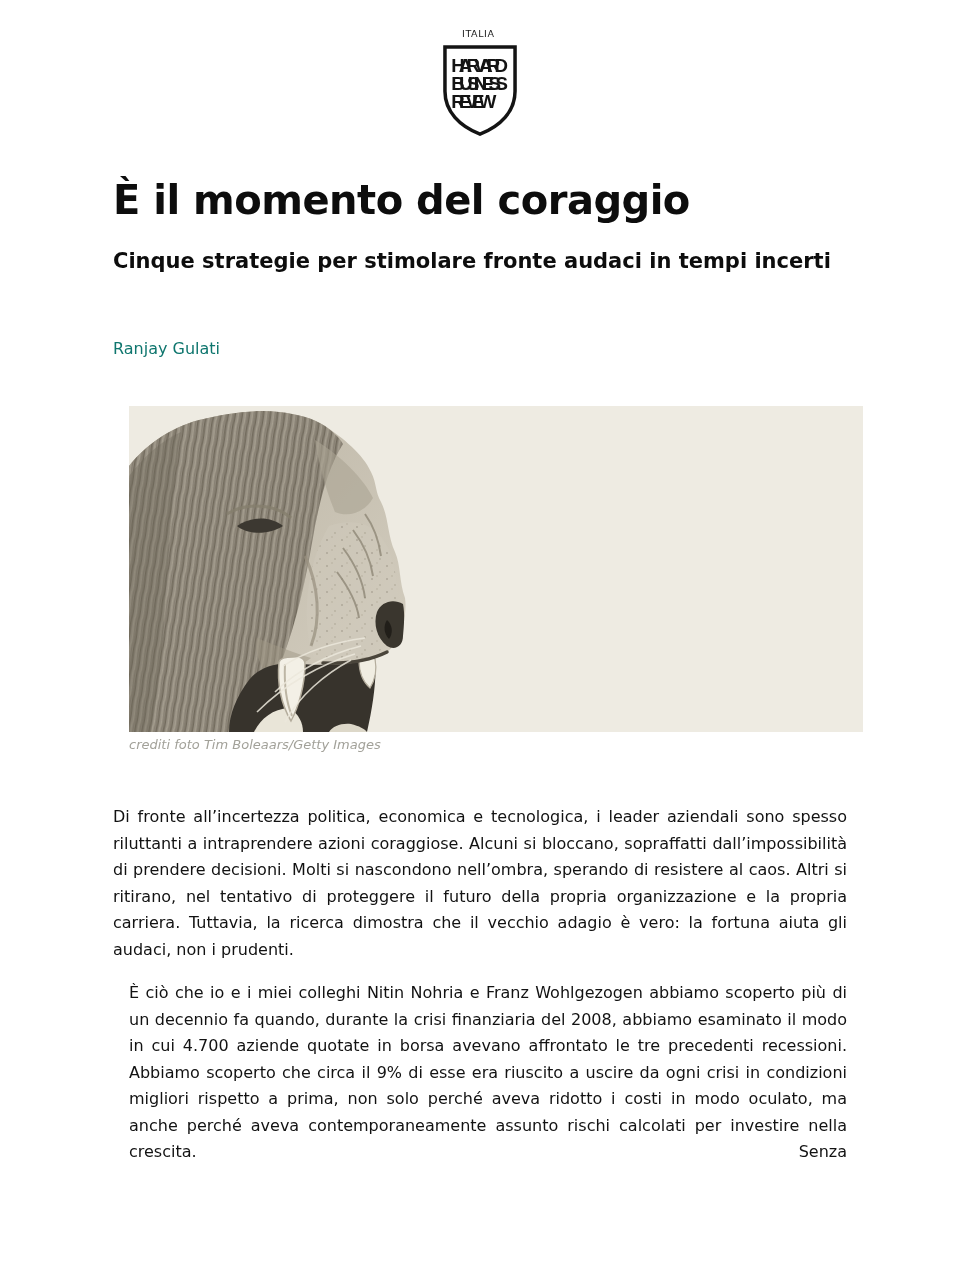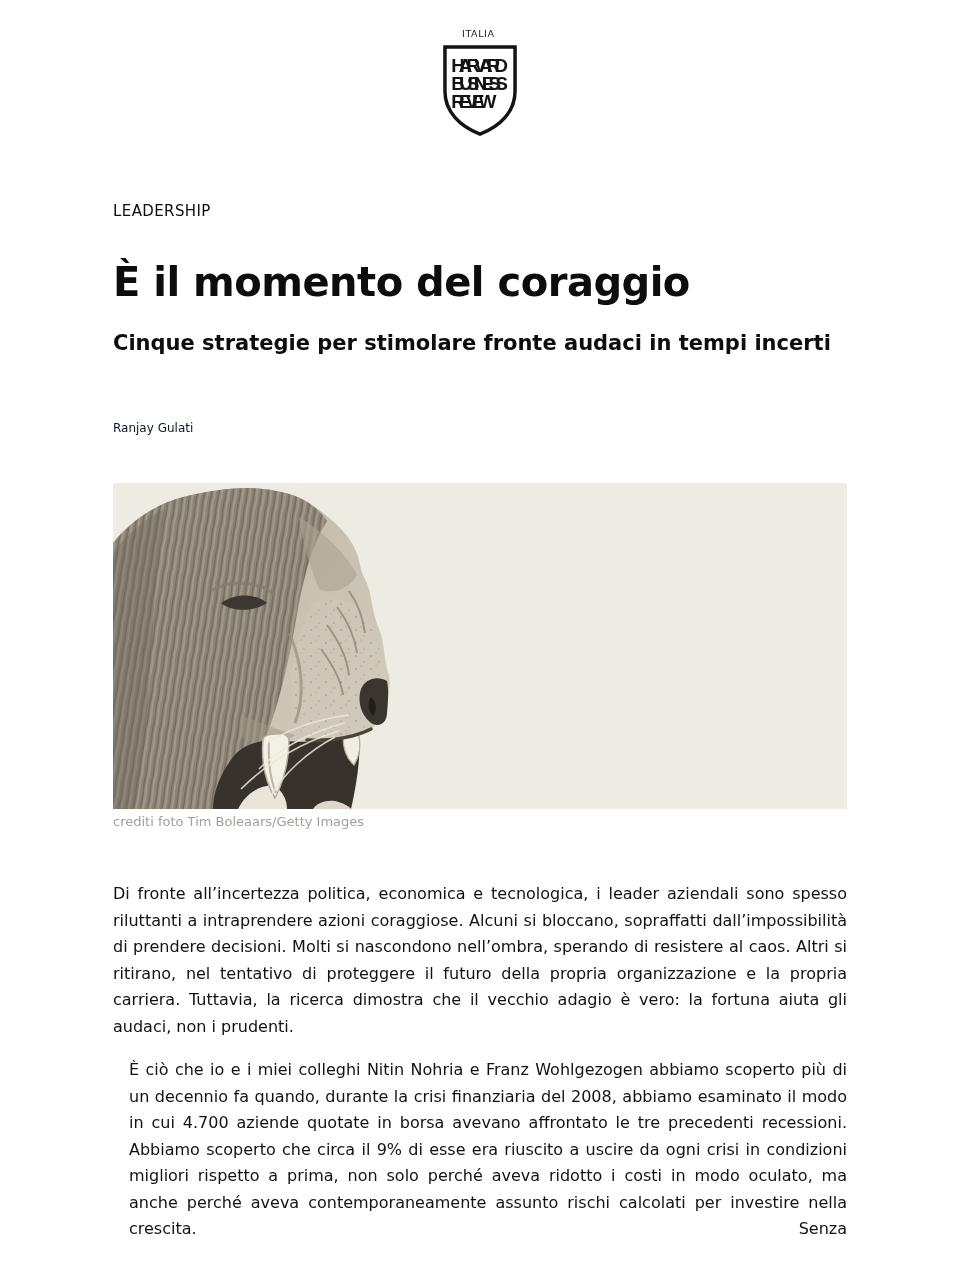--- a/index.html
+++ b/index.html
@@ -18,22 +18,22 @@
   .kicker{
     margin-top:64px;font-size:15px;letter-spacing:.4px;color:#0d0d0d;
   }
   .title{
     margin:38px 0 0 0;font-size:40px;line-height:1.2;font-weight:bold;
     letter-spacing:-.5px;color:#0d0d0d;white-space:nowrap;
   }
   .subtitle{
     margin:24px 0 0 0;font-size:21px;line-height:1.3;font-weight:bold;color:#0d0d0d;
   }
-  .author{margin-top:64px;font-size:12px;color:#0f172a;}
-  figure{margin:48px 0 0 0;padding:0;}
+  .author{margin-top:64px;font-size:16px;color:#0f766e;}
+  figure{margin:48px 0 0 16px;padding:0;font-style:italic;}
   .hero{display:block;width:734px;height:326px;}
   .credit{margin-top:5px;font-size:13px;color:#a2a199;}
   .body-copy p{
     font-size:16px;line-height:26.5px;text-align:justify;margin:0 0 17px 0;color:#121212;
   }
   .body-copy{margin-top:52px;}
   .body-copy p.cut{text-align-last:justify;margin-left:16px;}
 </style>
 </head>
 <body>
@@ -44,21 +44,20 @@
     <path d="M5,5 H95 V62 C95,88 76,107 50,117 C24,107 5,88 5,62 Z" fill="#ffffff" stroke="#141414" stroke-width="4.5" stroke-linejoin="miter"></path>
     <g font-family="'Liberation Sans','DejaVu Sans',sans-serif" font-weight="bold" fill="#141414" font-size="24" lengthAdjust="spacingAndGlyphs">
       <text x="13" y="37" textLength="73">HARVARD</text>
       <text x="13" y="60" textLength="73">BUSINESS</text>
       <text x="13" y="83" textLength="58">REVIEW</text>
     </g>
   </svg>
 </header>
 
 <main class="content">
-  <div class="kicker">LEADERSHIP</div>
   <h1 class="title">È il momento del coraggio</h1>
   <h2 class="subtitle">Cinque strategie per stimolare fronte audaci in tempi incerti</h2>
   <div class="author">Ranjay Gulati</div>
 
   <figure>
     <svg class="hero" viewBox="0 0 734 326" xmlns="http://www.w3.org/2000/svg" preserveAspectRatio="none">
       <defs>
         <pattern id="fur" width="7" height="26" patternUnits="userSpaceOnUse" patternTransform="rotate(9)">
           <rect width="7" height="26" fill="#948d80"></rect>
           <path d="M1,0 C0,8 2,18 1,26" stroke="#6b6456" stroke-width="1.3" fill="none"></path>

